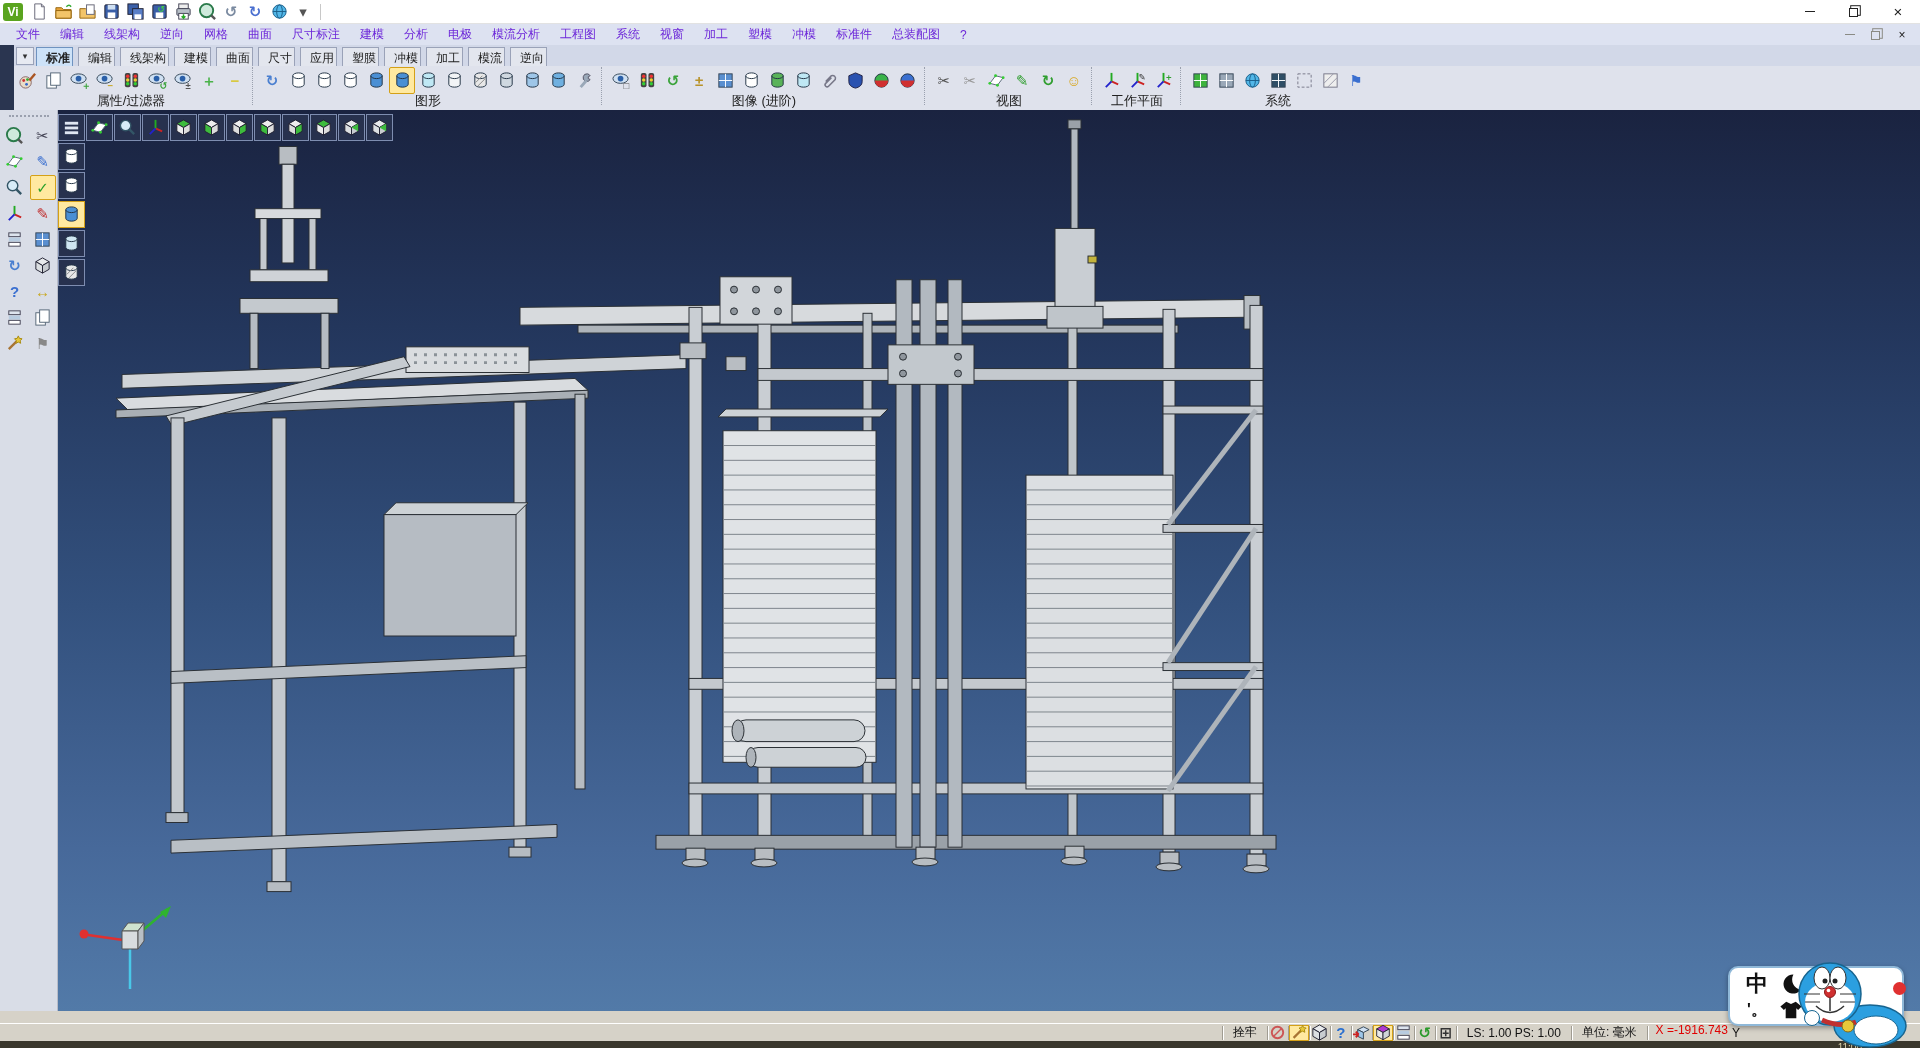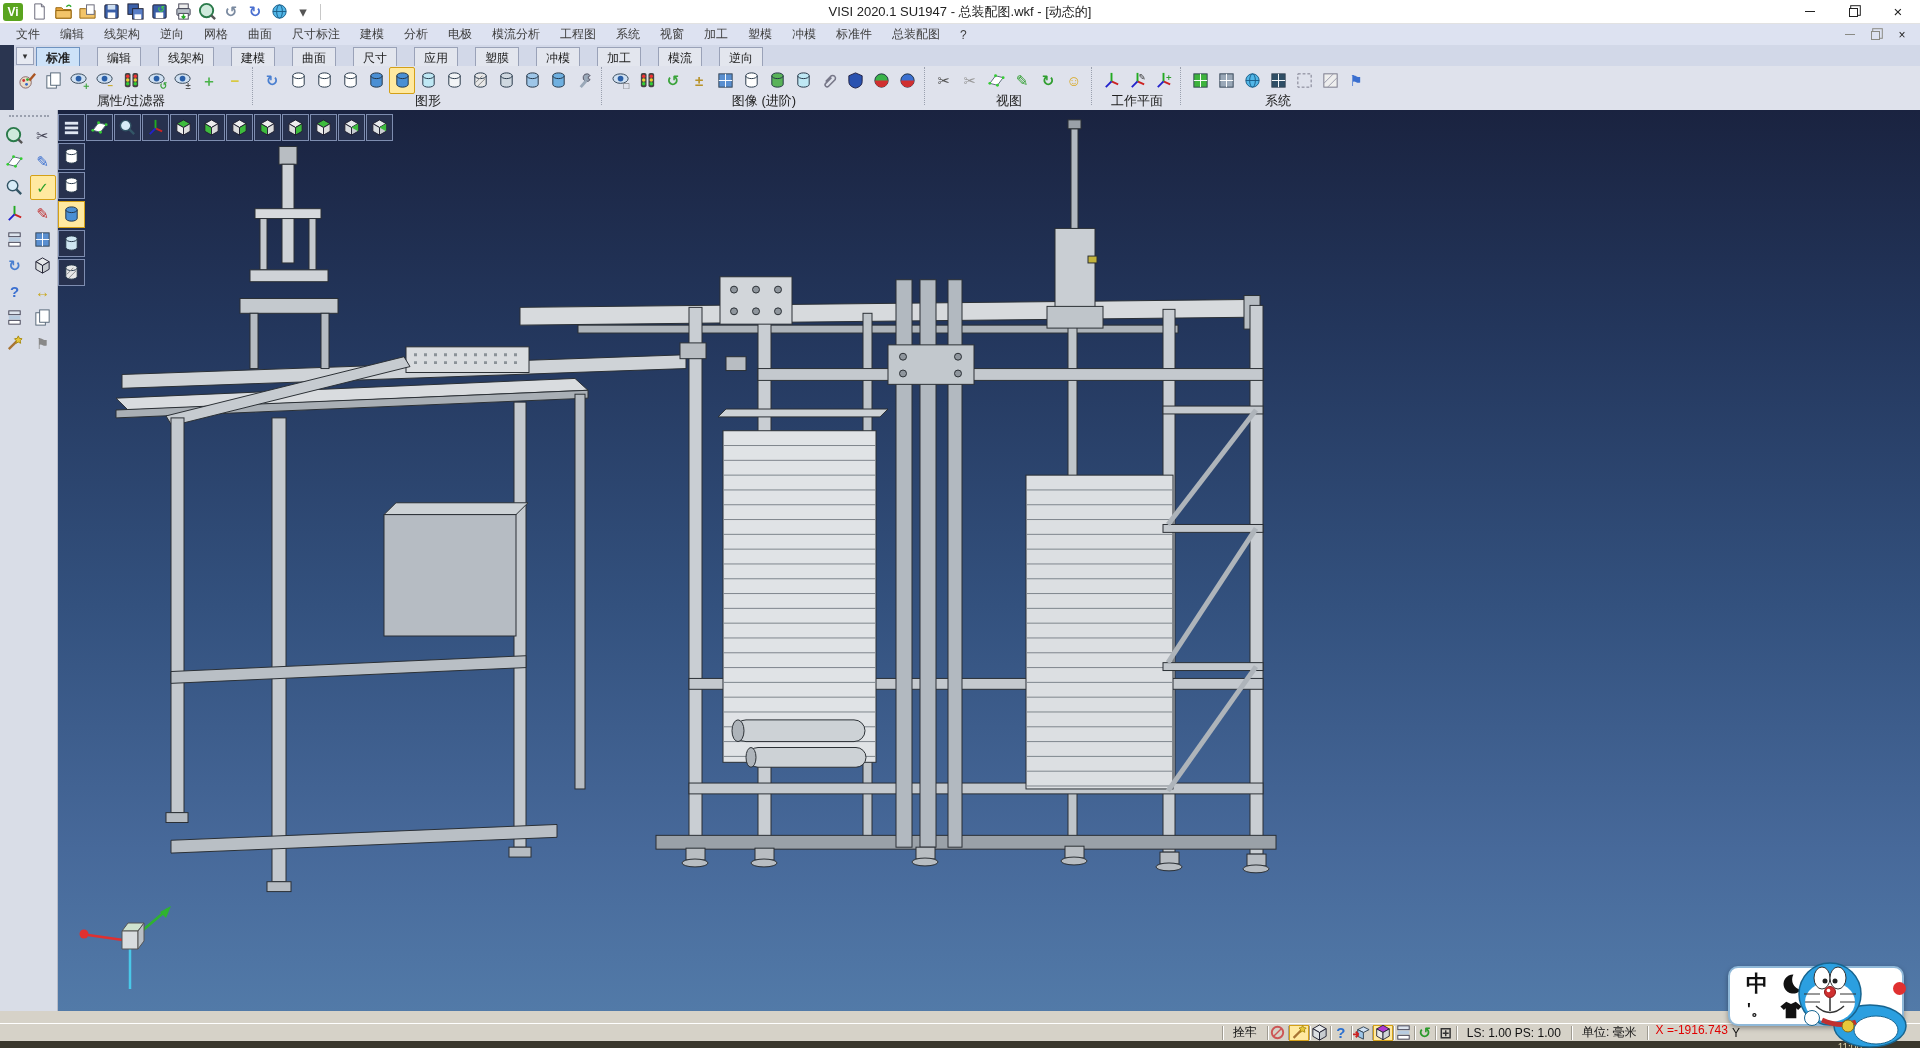--- a/index.html
+++ b/index.html
@@ -16,31 +16,31 @@
   .qat-sep { width:1px; height:16px; background:#c8c8c8; margin:0 4px; }
   .win-title { position:absolute; left:0; right:0; text-align:center; font-size:13px; color:#222; pointer-events:none;}
   .winctl { margin-left:auto; display:flex; height:100%; }
   .wc { width:44px; height:100%; display:flex; align-items:center; justify-content:center; color:#222; font-size:14px;}
   .wc-min i { display:block; width:10px; border-bottom:1.5px solid #222; }
   .wc-restore i { display:block; width:9px; height:9px; border:1.2px solid #222; box-shadow:2px -2px 0 -0.2px #fff, 2px -2px 0 0.8px #222; margin-left:-2px; margin-top:2px;}
   .wc-close { font-size:15px; }
 
   
   .menubar { height:21px; background:#dde2f1; display:flex; align-items:center; padding-left:6px; flex:0 0 auto; }
-  .menu-item { padding:0 10px; height:100%; display:flex; align-items:center; color:#404040; }
+  .menu-item { padding:0 10px; height:100%; display:flex; align-items:center; color:#6d28d9; }
   .mdictl { margin-left:auto; display:flex; align-items:center; gap:10px; padding-right:10px; color:#8a8a84;}
   .mdictl .wc { width:16px; height:16px; font-size:12px; }
   .mdictl .wc-min i{ border-color:#8a8a84; } .mdictl .wc-restore i{ border-color:#8a8a84; box-shadow:2px -2px 0 -0.2px #dde2f1, 2px -2px 0 0.8px #8a8a84;}
 
   
   .tabrow { height:21px; background:#d2d8e8; display:flex; align-items:flex-end; flex:0 0 auto; }
   .corner-block { width:14px; height:21px; background:#2a3550; }
   .tab-caret { width:18px; height:18px; margin:0 2px 1px 2px; border:1px solid #9aa2b8; background:#e7eaf2;
     display:flex; align-items:center; justify-content:center; font-size:9px; color:#333;}
-  .tab { padding:2px 9px 2px 9px; margin-right:17px; background:#e3e6ee; border:1px solid #9aa2b8; border-bottom:none; color:#222; height:19px; }
+  .tab { padding:2px 2px 2px 9px; margin-right:5px; background:#e3e6ee; border:1px solid #9aa2b8; border-bottom:none; color:#222; height:19px; }
   .tab.active { background:#cde2f8; border-color:#6f93c0; font-weight:bold; }
 
   
   .toolbar { height:44px; background:#dfe2ec; display:flex; align-items:flex-start; flex:0 0 auto; padding-left:14px; position:relative;}
   .toolbar:before { content:""; position:absolute; left:0; top:0; width:14px; height:100%; background:#2a3550; }
   .tgroup { display:flex; flex-direction:column; align-items:center; padding-top:1px; }
   .ticons { display:flex; align-items:center; }
   .tlabel { font-size:13px; color:#222; line-height:13px; }
   .tsep { width:3px; height:38px; border-left:1px dotted #9aa0ae; margin:1px 4px 0 4px; }
   .t { width:26px; height:27px; display:flex; align-items:center; justify-content:center; border-radius:2px; }
@@ -169,21 +169,20 @@
           <circle cx="10" cy="10" r="7" fill="#52b7e8" stroke="#1a5f8a"></circle>
           <ellipse cx="10" cy="10" rx="3" ry="7" fill="none" stroke="#1a5f8a"></ellipse>
           <line x1="3" y1="10" x2="17" y2="10" stroke="#1a5f8a"></line>
         </svg>
       </span>
     <span class="qbtn">
         <span class="g" style="color:#555">▾</span>
       </span>
     <span class="qat-sep"></span>
   </div>
-  <div class="win-title">VISI 2020.1 SU1947 - 总装配图.wkf - [动态的]</div>
   <div class="winctl">
     <span class="wc wc-min">
         <i></i>
       </span>
     <span class="wc wc-restore">
         <i></i>
       </span>
     <span class="wc wc-close">×</span>
   </div>
 </div>

